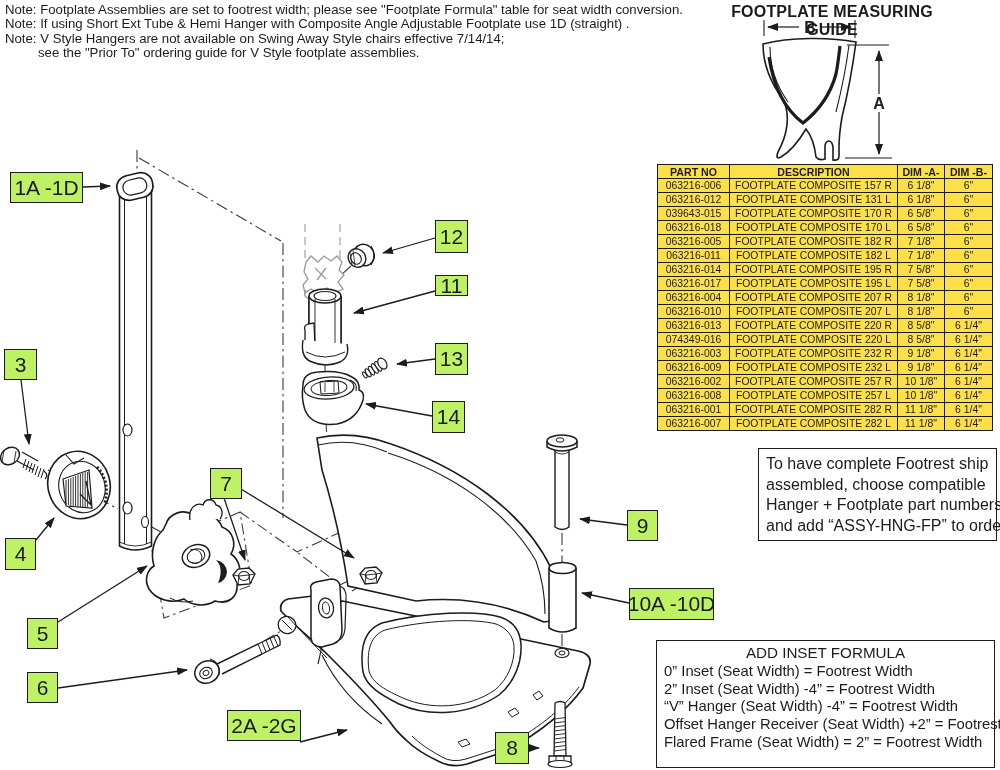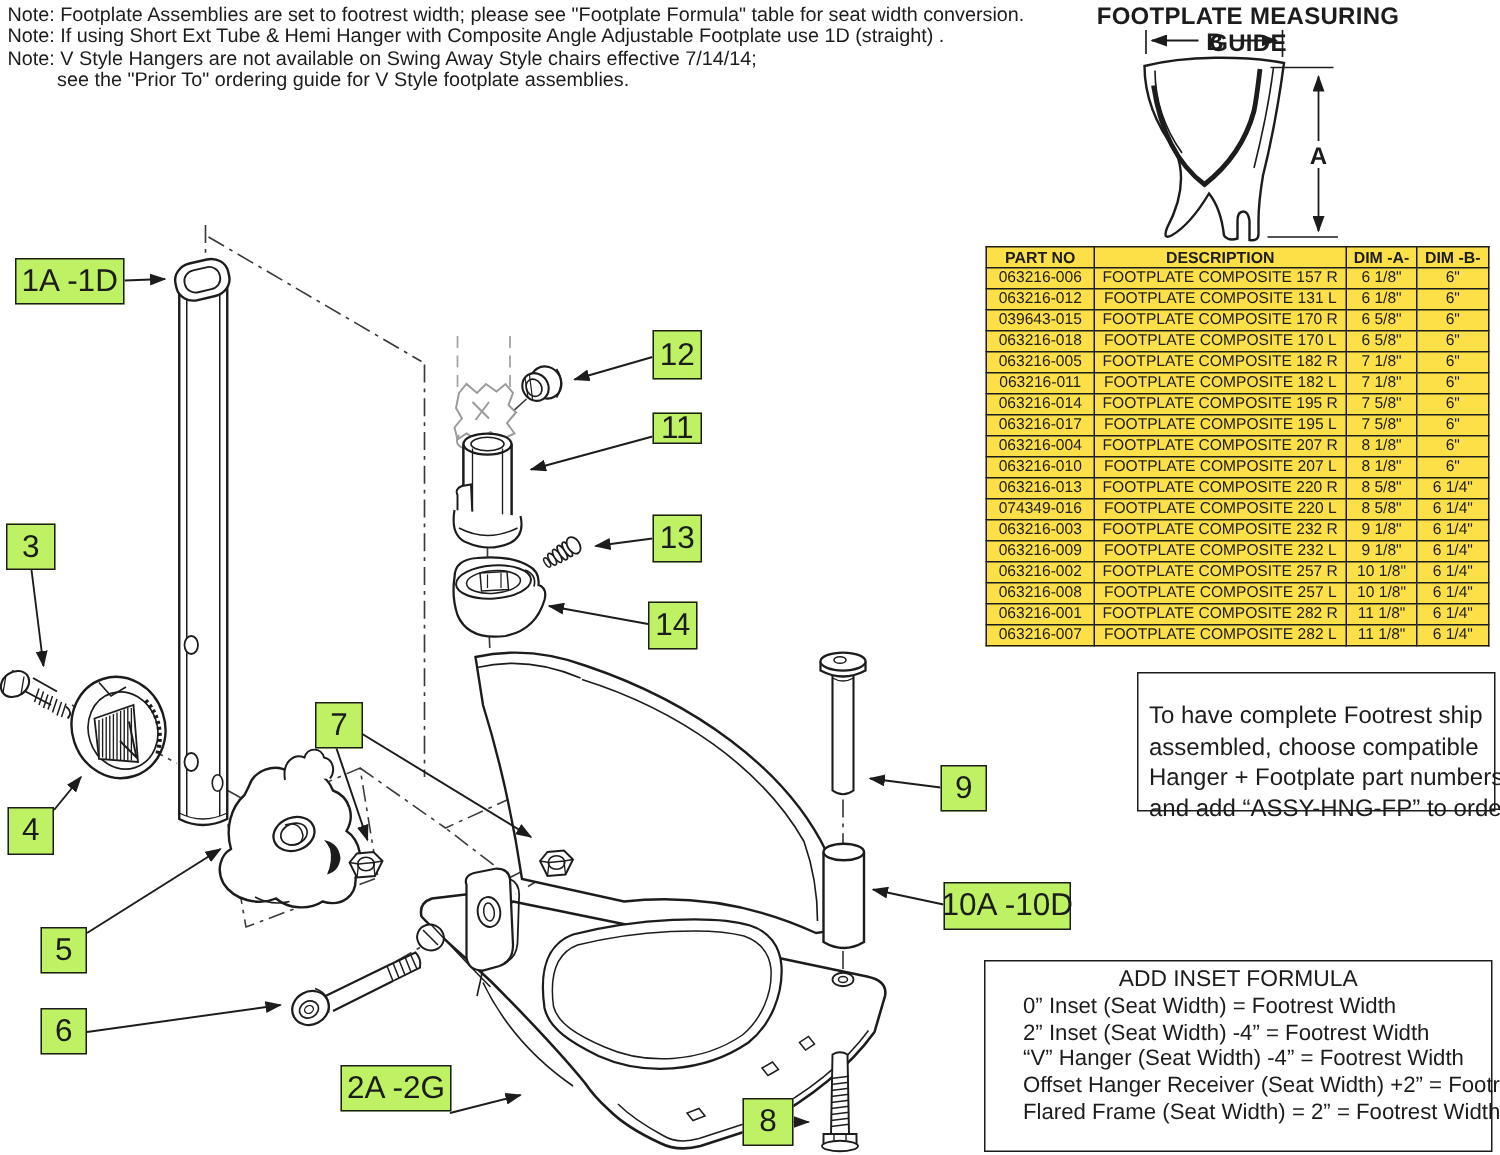--- a/index.html
+++ b/index.html
@@ -20,25 +20,25 @@
   #parts-table{position:absolute;left:657px;top:164px;border-collapse:collapse;table-layout:fixed;
                font-size:10.4px;background:#fde047;}
   #parts-table th,#parts-table td{border:1px solid #1c1c1c;text-align:center;padding:0 1px;
                height:13px;white-space:nowrap;overflow:hidden;}
   #parts-table th{font-size:10.6px;}
   #parts-table{border:1.6px solid #1c1c1c;}
   .col-pn{width:72px;} .col-desc{width:168px;} .col-a{width:47px;} .col-b{width:48px;}
 
   
   #asm-note{position:absolute;left:758px;top:448px;width:239px;height:93px;box-sizing:border-box;
-            border:1.6px solid #1c1c1c;padding:19px 7px;font-size:16px;line-height:20.5px;white-space:nowrap;}
+            border:1.6px solid #1c1c1c;padding:5px 7px;font-size:16px;line-height:20.5px;white-space:nowrap;}
 
   
   #formula{position:absolute;left:656px;top:640px;width:339px;height:128px;box-sizing:border-box;
-           border:1.6px solid #1c1c1c;padding:3px 25px;font-size:14.8px;line-height:17.8px;white-space:nowrap;}
+           border:1.6px solid #1c1c1c;padding:3px 7px;font-size:14.8px;line-height:17.8px;white-space:nowrap;}
   #formula .formula-title{text-align:center;font-size:15.2px;margin-bottom:1px;}
 
   
   .co{position:absolute;border:1.6px solid #1c1c1c;background:#bef264;box-sizing:border-box;
       display:flex;align-items:center;justify-content:center;font-size:21px;white-space:nowrap;}
 </style>
 </head>
 <body>
 
 <div id="stage">

